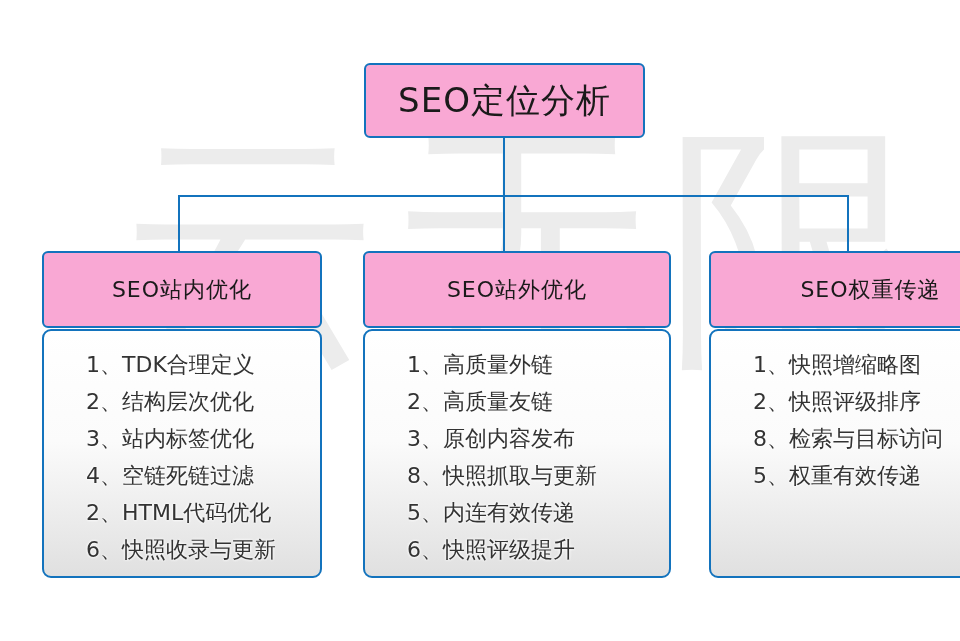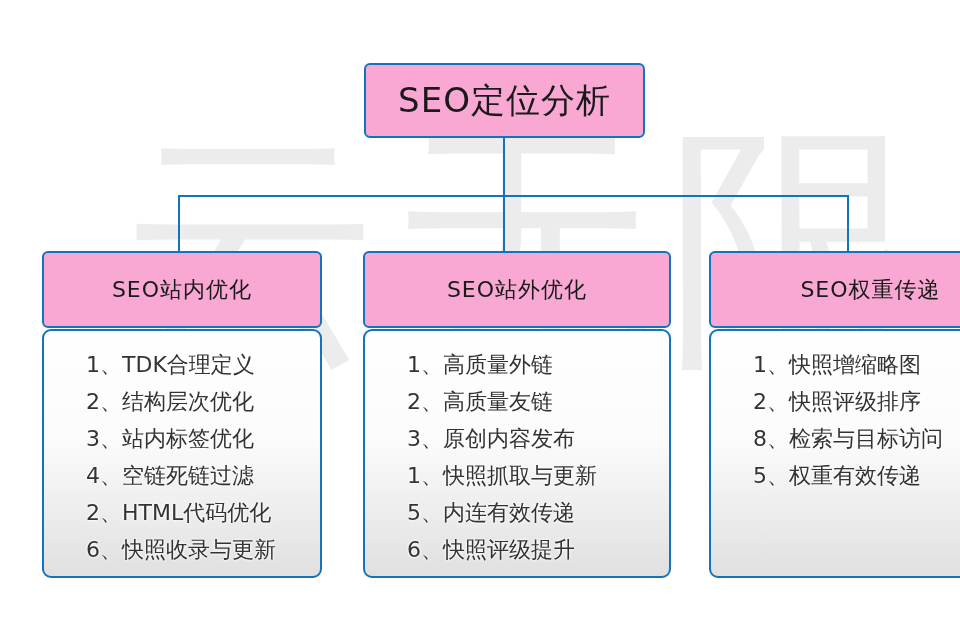--- a/index.html
+++ b/index.html
@@ -120,21 +120,21 @@
     <div class="list-item">6、快照收录与更新</div>
   </div>
 
   <div class="node branch-header col-2">
     <span class="node-label">SEO站外优化</span>
   </div>
   <div class="list-box col-2">
     <div class="list-item">1、高质量外链</div>
     <div class="list-item">2、高质量友链</div>
     <div class="list-item">3、原创内容发布</div>
-    <div class="list-item">1、快照抓取与更新</div>
+    <div class="list-item">8、快照抓取与更新</div>
     <div class="list-item">5、内连有效传递</div>
     <div class="list-item">6、快照评级提升</div>
   </div>
 
   <div class="node branch-header col-3">
     <span class="node-label">SEO权重传递</span>
   </div>
   <div class="list-box col-3">
     <div class="list-item">1、快照增缩略图</div>
     <div class="list-item">2、快照评级排序</div>

